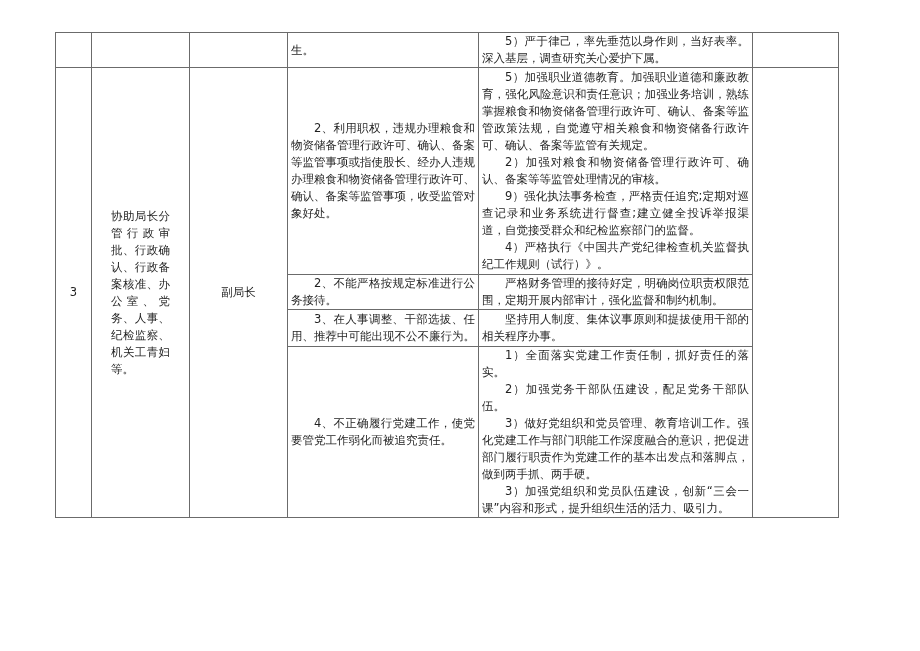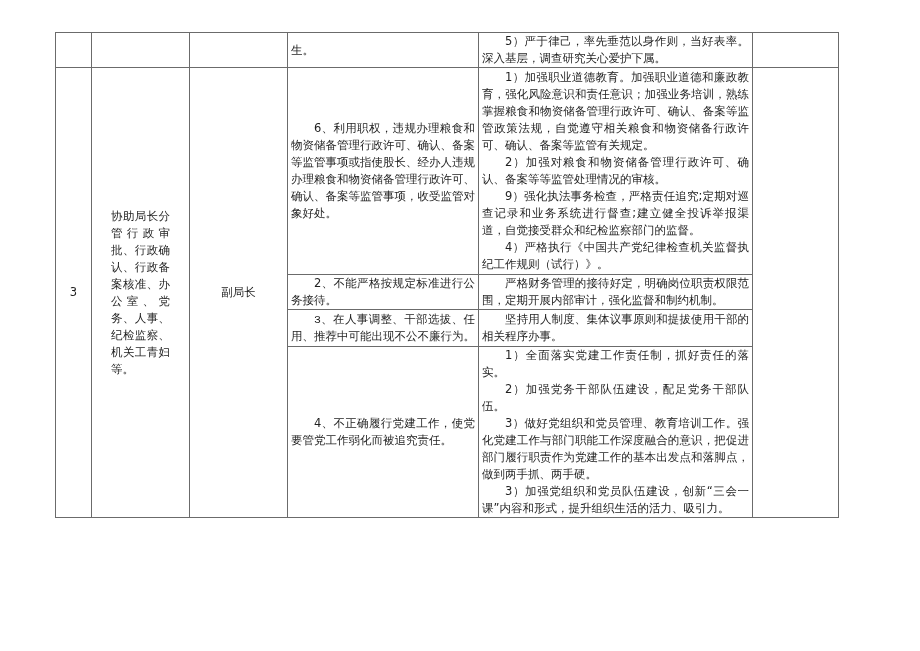--- a/index.html
+++ b/index.html
@@ -41,21 +41,21 @@
   .indent { text-indent: 2em; }
   .center { text-align: center; }
   .duties-text {
     margin: 16px;
     text-align: justify;
     text-justify: inter-ideograph;
   }
   tr.r-carry  { height: 35px; }
   tr.r-sub1   { height: 207px; }
   tr.r-sub2   { height: 34px; }
-  tr.r-sub3   { height: 37px; font-family: Liberation Mono, monospace; }
+  tr.r-sub3   { height: 37px; }
   tr.r-sub4   { height: 139px; }
 </style>
 </head>
 <body>
 
 <div class="page">
   <table class="doc-table">
     <colgroup>
       <col style="width:36px">
       <col style="width:98px">
@@ -79,24 +79,24 @@
       <td></td>
     </tr>
 
     <tr class="r-sub1">
       <td rowspan="4" class="center">3</td>
       <td rowspan="4">
         <p class="duties-text">协助局长分管行政审批、行政确认、行政备案核准、办公室、党务、人事、纪检监察、机关工青妇等。</p>
       </td>
       <td rowspan="4" class="center">副局长</td>
       <td>
-        <p class="para indent">6、利用职权，违规办理粮食和物资储备管理行政许可、确认、备案等监管事项或指使股长、经办人违规办理粮食和物资储备管理行政许可、确认、备案等监管事项，收受监管对象好处。</p>
+        <p class="para indent">2、利用职权，违规办理粮食和物资储备管理行政许可、确认、备案等监管事项或指使股长、经办人违规办理粮食和物资储备管理行政许可、确认、备案等监管事项，收受监管对象好处。</p>
       </td>
       <td>
-            <p class="para indent">1）加强职业道德教育。加强职业道德和廉政教育，强化风险意识和责任意识；加强业务培训，熟练掌握粮食和物资储备管理行政许可、确认、备案等监管政策法规，自觉遵守相关粮食和物资储备行政许可、确认、备案等监管有关规定。</p>
+            <p class="para indent">5）加强职业道德教育。加强职业道德和廉政教育，强化风险意识和责任意识；加强业务培训，熟练掌握粮食和物资储备管理行政许可、确认、备案等监管政策法规，自觉遵守相关粮食和物资储备行政许可、确认、备案等监管有关规定。</p>
             <p class="para indent">2）加强对粮食和物资储备管理行政许可、确认、备案等等监管处理情况的审核。</p>
             <p class="para indent">9）强化执法事务检查，严格责任追究;定期对巡查记录和业务系统进行督查;建立健全投诉举报渠道，自觉接受群众和纪检监察部门的监督。</p>
             <p class="para indent">4）严格执行《中国共产党纪律检查机关监督执纪工作规则（试行）》。</p>
           </td>
       <td rowspan="4"></td>
     </tr>
 
     <tr class="r-sub2">
       <td>
         <p class="para indent">2、不能严格按规定标准进行公务接待。</p>

